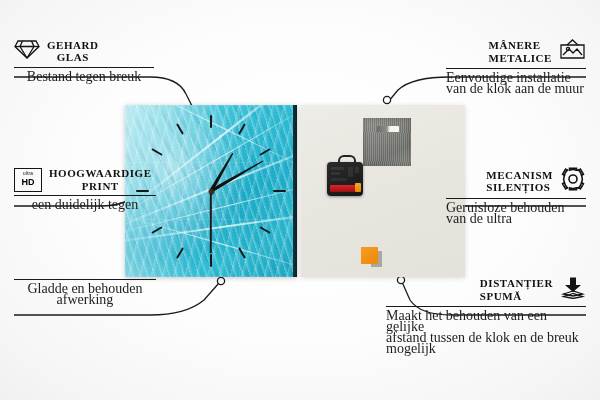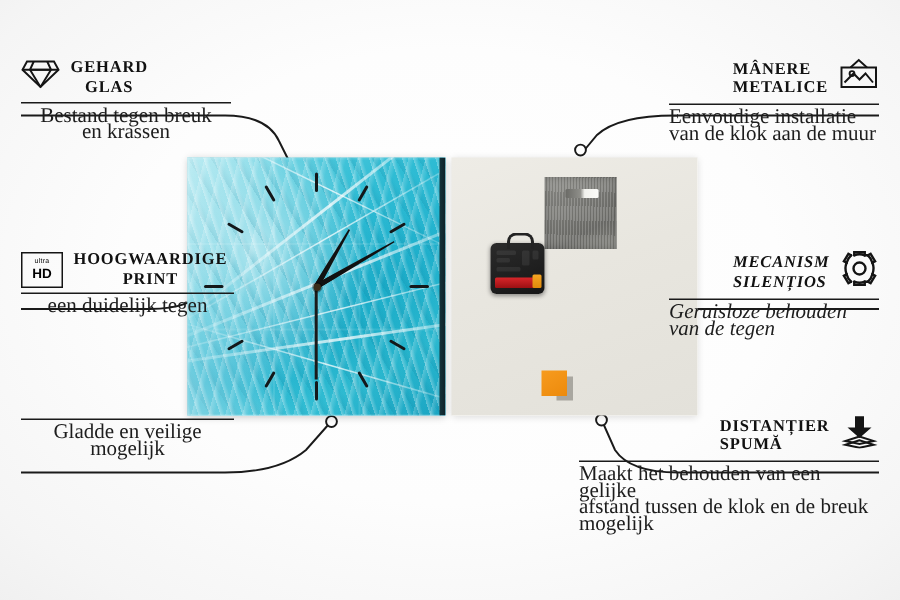--- a/index.html
+++ b/index.html
@@ -214,41 +214,40 @@
           <path d="M6,8.5 H20"></path>
         </svg>
       </span>
       <div>
         <div class="co-title">GEHARD</div>
         <div class="co-title">GLAS</div>
       </div>
     </div>
     <div class="co-rule"></div>
     <div class="co-desc">Bestand tegen breuk</div>
-    <div class="co-desc">en krassen</div>
   </div>
 
   <div class="callout left" style="left:14px;top:167px;width:142px;">
     <div class="co-head">
       <span class="ico hdbox">
         <span class="hd-s">ultra</span>
         <span class="hd-b">HD</span>
       </span>
       <div>
         <div class="co-title">HOOGWAARDIGE</div>
         <div class="co-title">PRINT</div>
       </div>
     </div>
     <div class="co-rule"></div>
     <div class="co-desc">een duidelijk tegen</div>
   </div>
 
   <div class="callout left" style="left:14px;top:276px;width:142px;">
     <div class="co-rule"></div>
-    <div class="co-desc">Gladde en veilige mogelijk</div>
+    <div class="co-desc">Gladde en behouden afwerking</div>
   </div>
 
   <div class="callout right" style="left:446px;top:38px;width:140px;">
     <div class="co-head">
       <div>
         <div class="co-title">MÂNERE</div>
         <div class="co-title">METALICE</div>
       </div>
       <span class="ico">
         <svg width="27" height="23" viewBox="0 0 27 23" fill="none" stroke="#141414" stroke-width="1.3">
@@ -257,21 +256,21 @@
           <path d="M4,17 L10,11 L14,15 L18,11 L23,17"></path>
           <circle cx="9" cy="11" r="1.6"></circle>
         </svg>
       </span>
     </div>
     <div class="co-rule"></div>
     <div class="co-desc">Eenvoudige installatie</div>
     <div class="co-desc">van de klok aan de muur</div>
   </div>
 
-  <div class="callout right" style="left:446px;top:167px;width:140px;font-style:italic;">
+  <div class="callout right" style="left:446px;top:167px;width:140px;">
     <div class="co-head">
       <div>
         <div class="co-title">MECANISM</div>
         <div class="co-title">SILENȚIOS</div>
       </div>
       <span class="ico">
         <svg width="26" height="24" viewBox="0 0 26 24" fill="none" stroke="#141414" stroke-width="1.6" stroke-linecap="round">
           <path d="M9.5,3.2 L9.5,1.2 H16.5 V3.2"></path>
           <path d="M16.5,20.8 L16.5,22.8 H9.5 V20.8"></path>
           <path d="M4.4,8.2 L2.6,7.2 L5.6,2.2 L7.4,3.2"></path>
@@ -287,21 +286,21 @@
           <path d="M18.6,3.2 A10,10 0 0,1 21.6,8.2"></path>
           <path d="M16.5,3.2 A10,10 0 0,1 18.6,3.2"></path>
           <path d="M9.5,20.8 A10,10 0 0,0 16.5,20.8"></path>
           <path d="M9.5,3.2 A10,10 0 0,1 16.5,3.2"></path>
           <circle cx="13" cy="12" r="4"></circle>
         </svg>
       </span>
     </div>
     <div class="co-rule"></div>
     <div class="co-desc">Geruisloze behouden</div>
-    <div class="co-desc">van de tegen</div>
+    <div class="co-desc">van de ultra</div>
   </div>
 
   <div class="callout right" style="left:386px;top:276px;width:200px;">
     <div class="co-head">
       <div>
         <div class="co-title">DISTANȚIER</div>
         <div class="co-title">SPUMĂ</div>
       </div>
       <span class="ico">
         <svg width="26" height="23" viewBox="0 0 26 23" fill="none" stroke="#141414" stroke-width="1.3">

